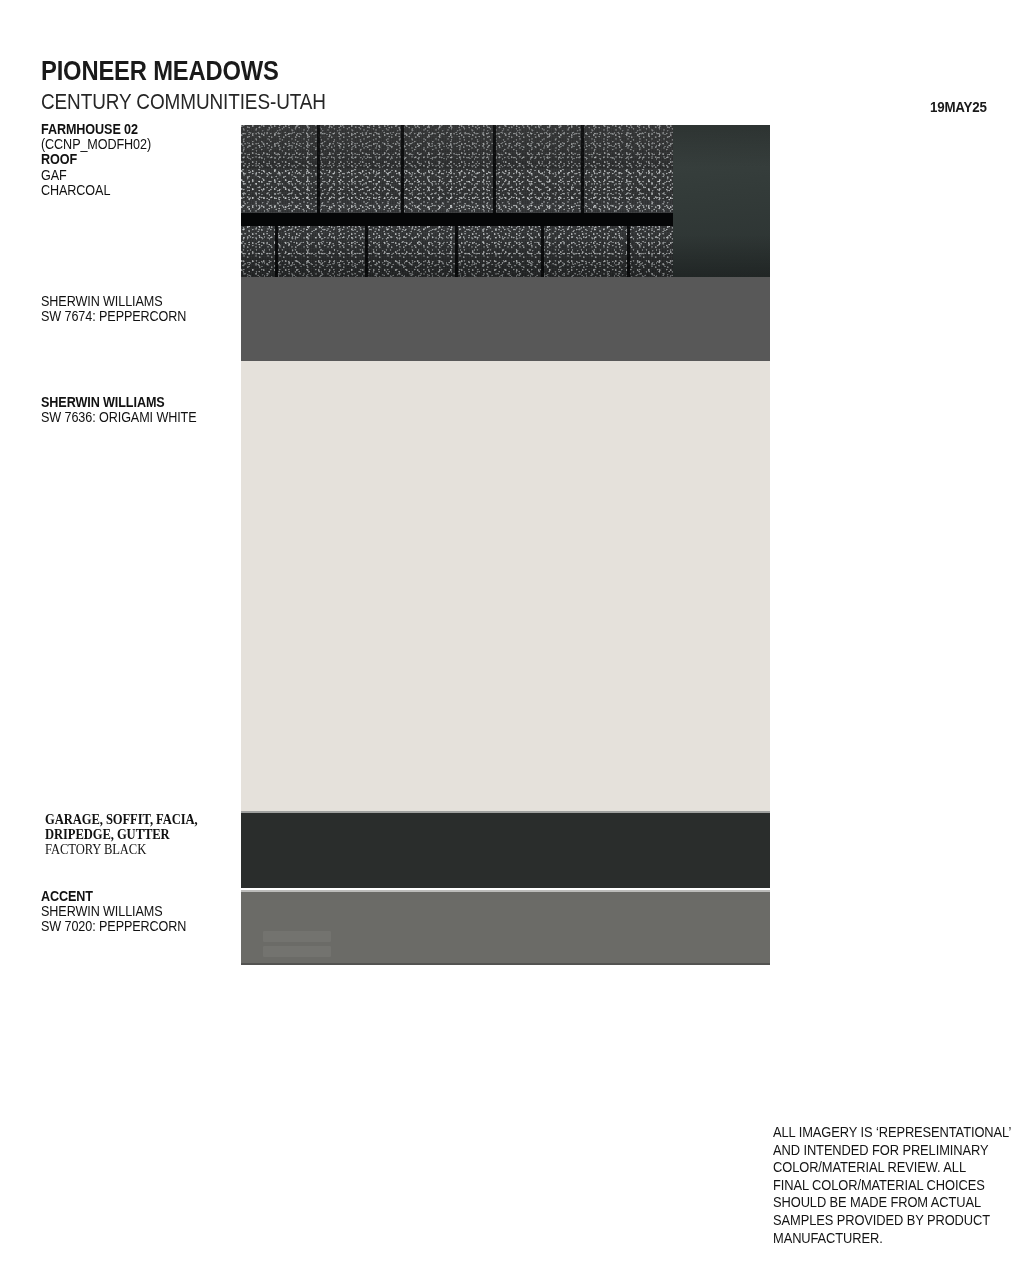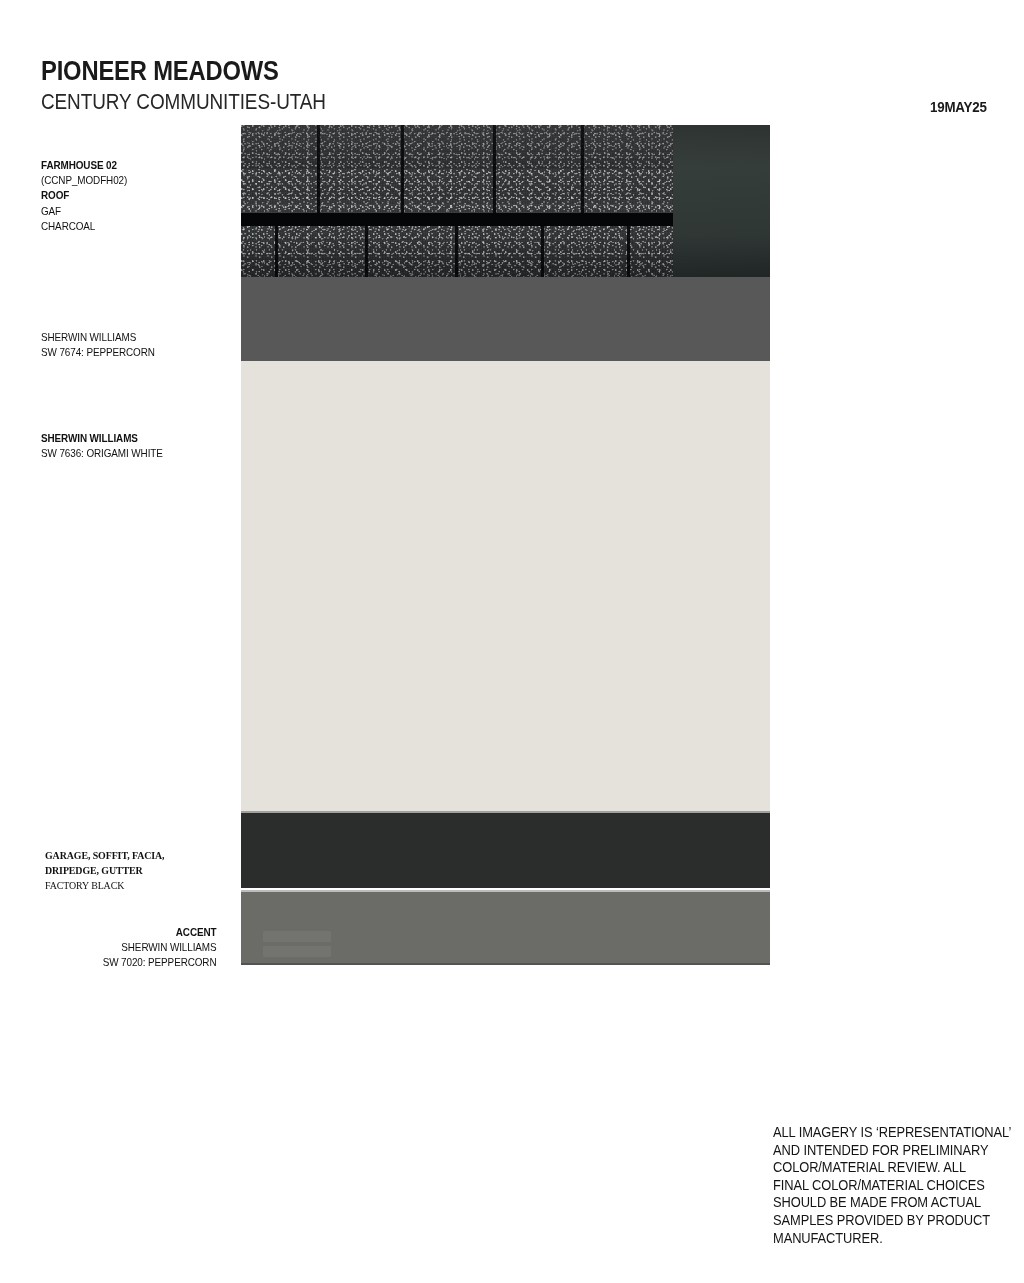--- a/index.html
+++ b/index.html
@@ -54,25 +54,24 @@
     transform: scaleX(0.92);
     transform-origin: right top;
     white-space: nowrap;
   }
 
   
   .label-block {
     position: absolute;
     left: 41px;
     width: 195px;
-    font-size: 11px;
+    font-size: 14px;
     line-height: 15.2px;
     letter-spacing: -0.1px;
     color: #111111;
-    margin-top: 36px;
   }
   .label-block .ln {
     display: block;
     transform: scaleX(0.9);
     transform-origin: left center;
     white-space: nowrap;
   }
   .label-block .ln.b { font-weight: 700; }
   .label-block .ln.r { font-weight: 400; }
   .label-block.indent { left: 45px; font-family: Liberation Serif, serif; }
@@ -202,21 +201,21 @@
   <span class="ln b">SHERWIN WILLIAMS</span>
   <span class="ln r">SW 7636: ORIGAMI WHITE</span>
 </div>
 
 <div class="label-block indent" id="label-black" style="top:812px;">
   <span class="ln b">GARAGE, SOFFIT, FACIA,</span>
   <span class="ln b">DRIPEDGE, GUTTER</span>
   <span class="ln r">FACTORY BLACK</span>
 </div>
 
-<div class="label-block" id="label-accent" style="top:889px;text-align:right;">
+<div class="label-block" id="label-accent" style="top:889px;">
   <span class="ln b">ACCENT</span>
   <span class="ln r">SHERWIN WILLIAMS</span>
   <span class="ln r">SW 7020: PEPPERCORN</span>
 </div>
 
 <div id="swatch-stack">
 
   <div class="swatch" id="swatch-roof">
     <div class="roof-photo">
       <div class="roof-base"></div>

